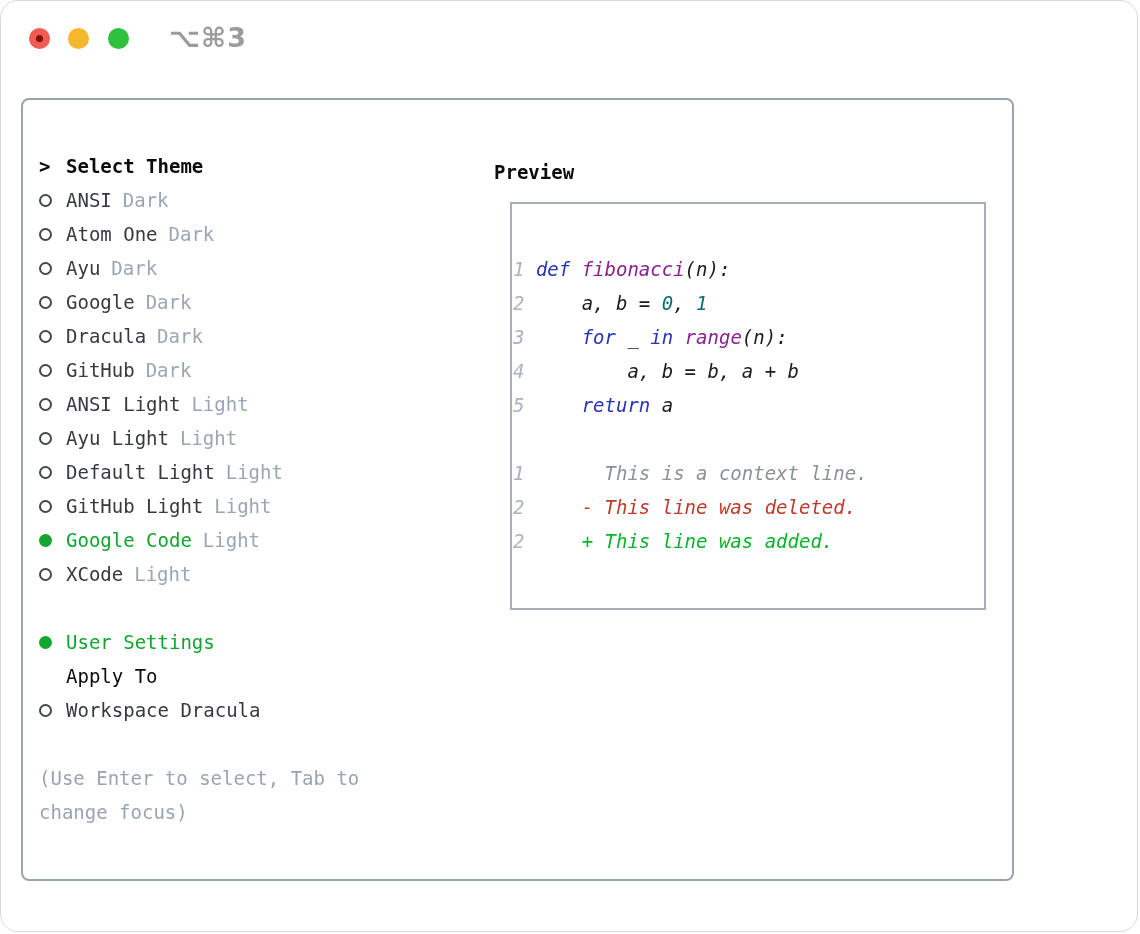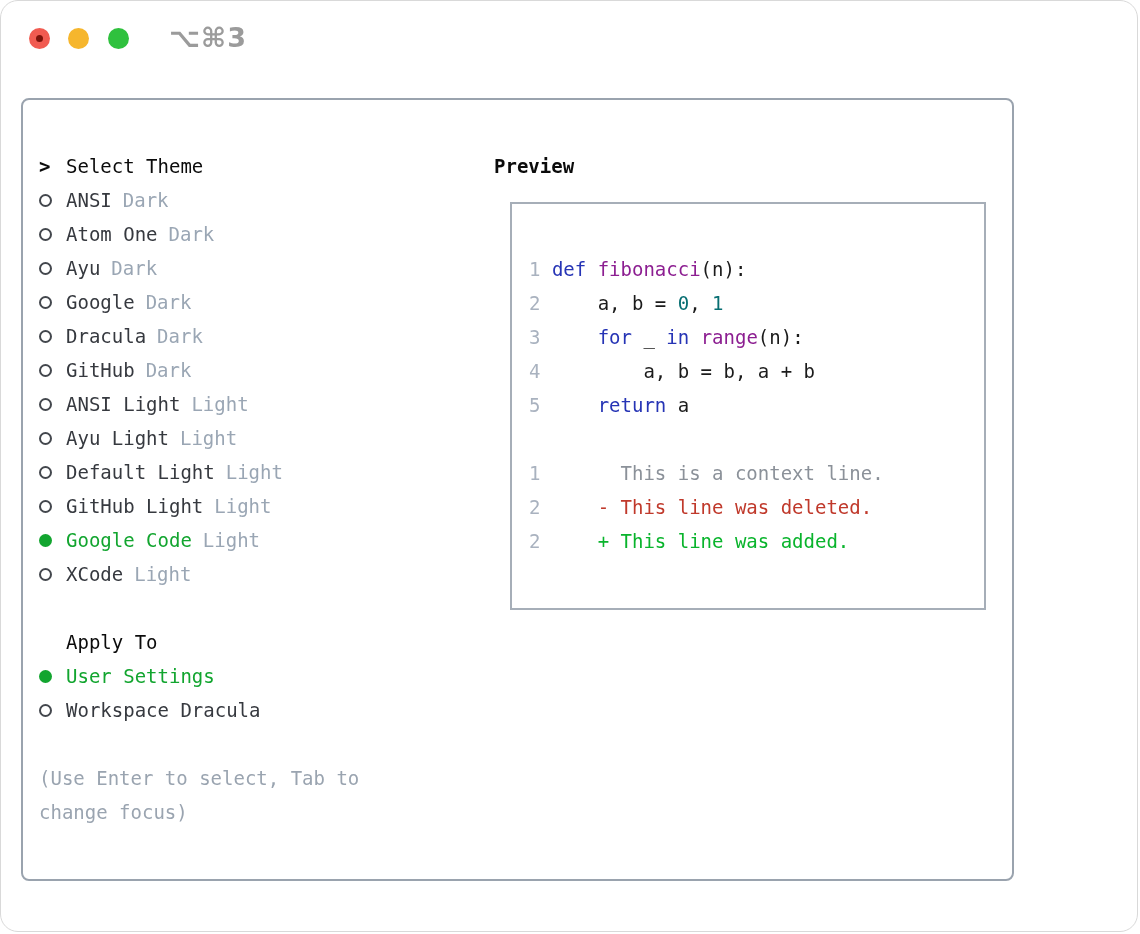--- a/index.html
+++ b/index.html
@@ -48,45 +48,45 @@
   .left-col { position: absolute; left: 16px; top: 49px; width: 440px; }
   .row {
     height: 34px; line-height: 34px;
     display: flex; align-items: center;
     white-space: pre;
     font-size: 19px;
     color: var(--item_text, #36393f);
   }
   .slot { display: inline-flex; width: 27px; align-items: center; flex: 0 0 27px; }
   .prefix { color: #0b0b0b; font-weight: bold; }
-  .hdr { color: #0b0b0b; font-weight: normal; }
+  .hdr { color: #0b0b0b; font-weight: bold; }
   .subhdr { color: #0b0b0b; }
   .bullet {
     width: 13px; height: 13px; border-radius: 50%;
     border: 2px solid #43474d; box-sizing: border-box;
   }
   .bullet.sel { border: none; background: var(--accent_green, #12a52f); }
   .iname { margin-right: 11px; text-align: center; }
   .iname.green { color: var(--accent_green, #12a52f); }
   .ivariant { color: var(--muted, #9aa6b4); }
   .help { color: var(--help_gray, #9aa4b0); }
   .spacer34 { height: 34px; }
   
   .preview-title {
-    position: absolute; left: 471px; top: 49px; height: 34px; line-height: 34px;
+    position: absolute; left: 471px; top: 55px; height: 34px; line-height: 34px;
     font-size: 19px; font-weight: bold; color: #0b0b0b;
   }
   .preview-box {
     position: absolute; left: 487px; top: 102px;
     width: 476px; height: 408px;
     border: 2px solid var(--preview_border, #a6aeb8);
     box-sizing: border-box;
     overflow: hidden;
   }
-  .code-wrap { position: absolute; left: 17px; top: 48px; right: 4px; }
+  .code-wrap { position: absolute; left: 1px; top: 48px; right: 4px; font-style: italic; }
   .cl {
     margin: 0; height: 34px; line-height: 34px;
     font-family: "DejaVu Sans Mono", "Liberation Mono", monospace;
     font-size: 19px; white-space: pre; color: #1b1b1b;
   }
   .num { color: var(--line_number, #a9b2bf); }
   .kw  { color: var(--keyword, #2634b5); }
   .fn  { color: var(--function, #8c1e91); }
   .lit { color: var(--number_literal, #076e72); }
   .pl  { color: #1b1b1b; }
@@ -173,27 +173,27 @@
         <span class="ivariant">Light</span>
       </div>
       <div class="row item">
         <span class="slot"><span class="bullet"></span></span>
         <span class="iname">XCode</span>
         <span class="ivariant">Light</span>
       </div>
 
       <div class="spacer34"></div>
 
+      <div class="row item">
+        <span class="slot"><span class="bullet sel"></span></span>
+        <span class="iname green">User Settings</span>
+      </div>
       <div class="row">
         <span class="slot"></span>
         <span class="subhdr">Apply To</span>
-      </div>
-      <div class="row item">
-        <span class="slot"><span class="bullet sel"></span></span>
-        <span class="iname green">User Settings</span>
       </div>
       <div class="row item">
         <span class="slot"><span class="bullet"></span></span>
         <span class="iname">Workspace Dracula</span>
       </div>
 
       <div class="spacer34"></div>
 
       <div class="row help">(Use Enter to select, Tab to</div>
       <div class="row help">change focus)</div>

